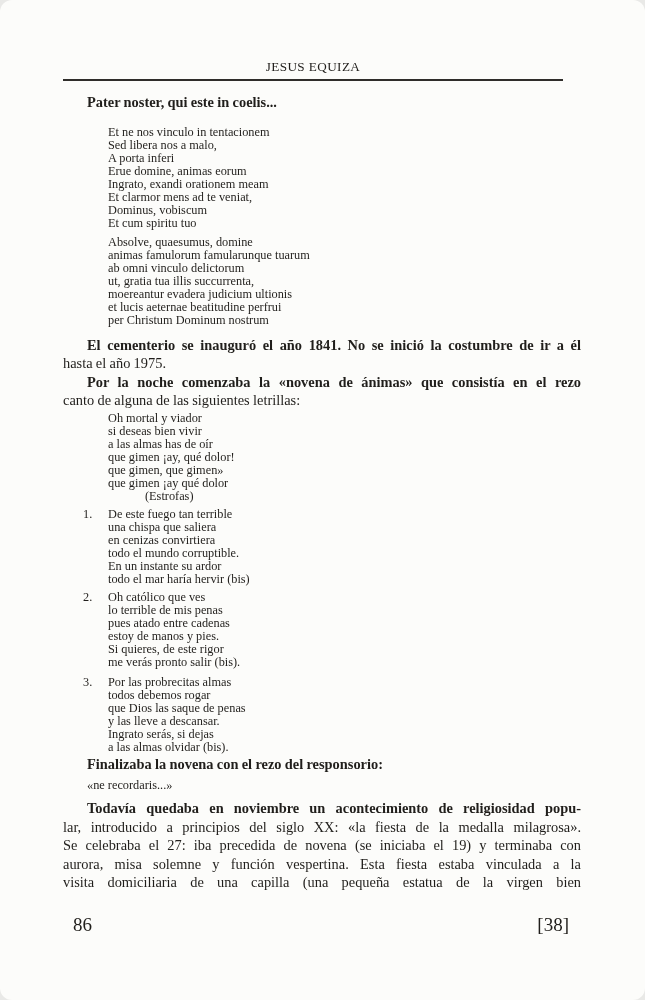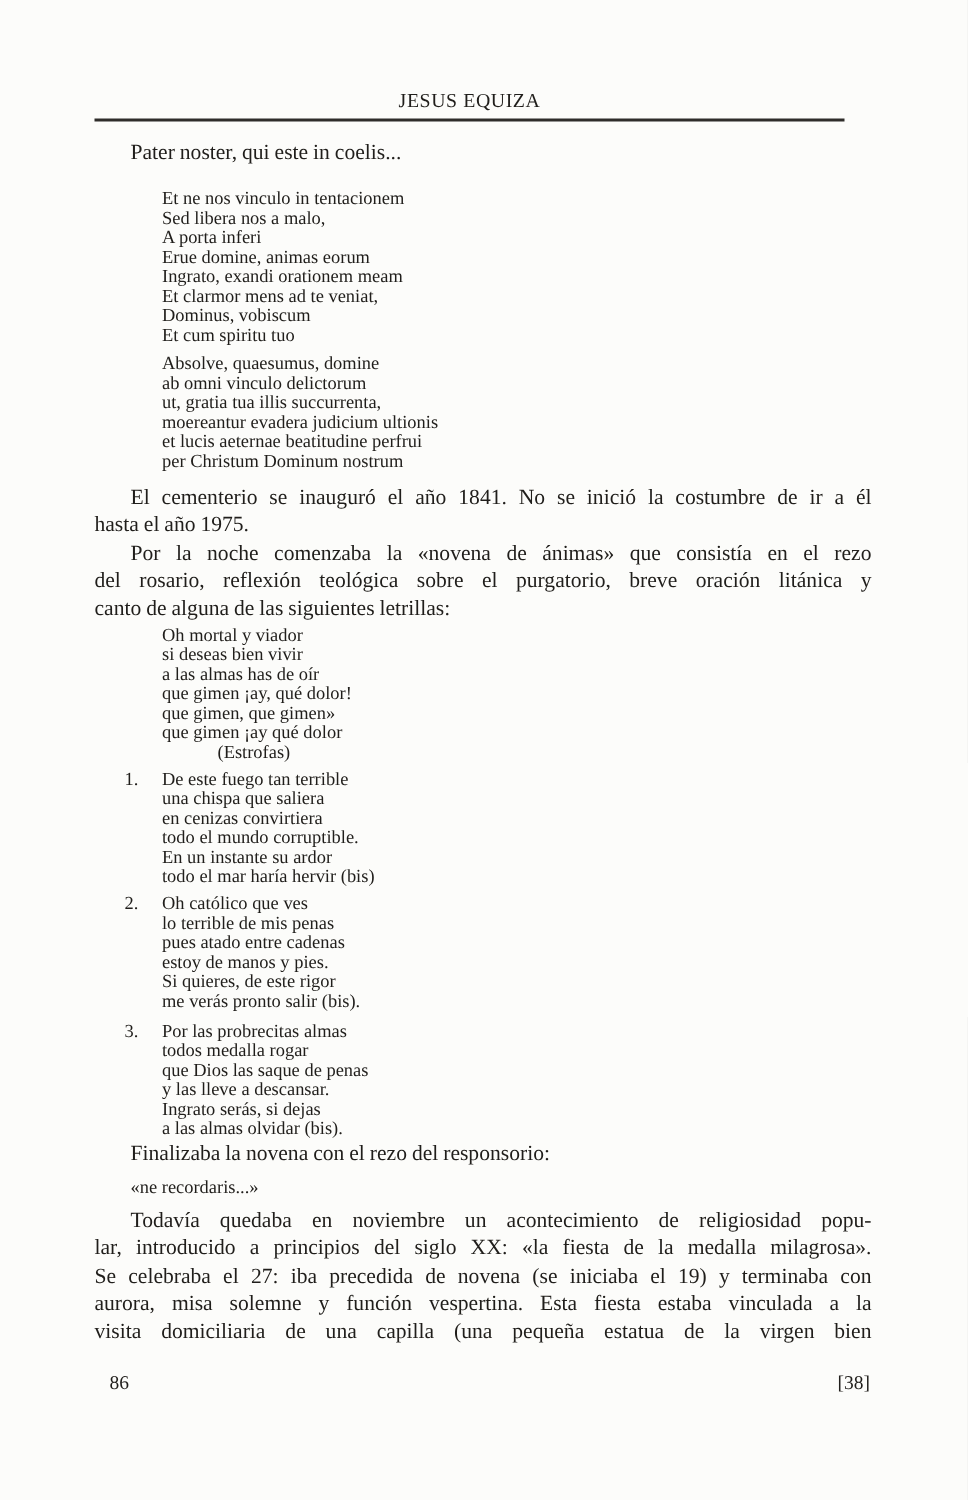--- a/index.html
+++ b/index.html
@@ -9,34 +9,35 @@
     font-family: "Liberation Serif", "DejaVu Serif", serif;
   }
   .page {
     width: 645px; height: 1000px;
     box-sizing: border-box;
     padding: 58px 64px 0 63px;
     background: #fcfcfa;
     color: #201e1b;
     position: relative;
     overflow: hidden;
+    border-radius: 12px;
   }
   
   .pagehead {
     margin: 0 18px 0 0;
     text-align: center;
     font-size: 13.2px;
     line-height: 17px;
     letter-spacing: 0.4px;
     padding-bottom: 4px;
     border-bottom: 2.2px solid #2f2d2a;
   }
   
   .blk.para { font-size: 14.4px; line-height: 18.5px; word-spacing: -0.3px; }
-  .pline.first { text-indent: 24px; }
+  .pline.first { text-indent: 24px; font-weight: bold; }
   .pline.just { text-align: justify; text-align-last: justify; }
   
   .blk.verse, .blk.stanza, .blk.quote { font-size: 12.3px; line-height: 13px; }
   .blk.verse { margin-left: 45px; }
   .blk.quote { margin-left: 24px; }
   .blk.stanza { display: flex; margin-left: 20px; }
   .snum { flex: 0 0 25px; }
   .slines { flex: 1; }
   .vtail { padding-left: 37px; }
   
@@ -48,24 +49,24 @@
   .b-letrilla           { margin-top: 2px; }
   .b-stanza-1           { margin-top: 5px; }
   .b-stanza-2           { margin-top: 5px; }
   .b-stanza-3           { margin-top: 7px; }
   .b-para-finalizaba    { margin-top: 1px; }
   .b-quote-responsorio  { margin-top: 6px; }
   .b-para-todavia       { margin-top: 7px; }
   
   .pagefoot {
     position: absolute;
-    left: 63px; right: 65px; top: 914px;
+    left: 63px; right: 76px; top: 914px;
     display: flex;
     justify-content: space-between;
-    font-size: 13px;
+    font-size: 19px;
     gap: 44px;
   }
   .pagefoot .pgnum { padding-left: 10px; }
 </style>
 </head>
 <body>
 
 <div class="page">
   <div class="pagehead">
     <span class="headtitle">JESUS EQUIZA</span>
@@ -80,33 +81,33 @@
         <div class="vline">Sed libera nos a malo,</div>
         <div class="vline">A porta inferi</div>
         <div class="vline">Erue domine, animas eorum</div>
         <div class="vline">Ingrato, exandi orationem meam</div>
         <div class="vline">Et clarmor mens ad te veniat,</div>
         <div class="vline">Dominus, vobiscum</div>
         <div class="vline">Et cum spiritu tuo</div>
       </div>
       <div class="blk verse b-latin-verse-2">
         <div class="vline">Absolve, quaesumus, domine</div>
+        <div class="vline">animas famulorum famularunque tuarum</div>
         <div class="vline">ab omni vinculo delictorum</div>
         <div class="vline">ut, gratia tua illis succurrenta,</div>
         <div class="vline">moereantur evadera judicium ultionis</div>
         <div class="vline">et lucis aeternae beatitudine perfrui</div>
         <div class="vline">per Christum Dominum nostrum</div>
       </div>
       <div class="blk para b-para-cementerio">
         <div class="pline first just">El cementerio se inauguró el año 1841. No se inició la costumbre de ir a él</div>
         <div class="pline">hasta el año 1975.</div>
       </div>
       <div class="blk para b-para-novena">
         <div class="pline first just">Por la noche comenzaba la «novena de ánimas» que consistía en el rezo</div>
-        <div class="pline just">del rosario, reflexión teológica sobre el purgatorio, breve oración litánica y</div>
         <div class="pline">canto de alguna de las siguientes letrillas:</div>
       </div>
       <div class="blk verse b-letrilla">
         <div class="vline">Oh mortal y viador</div>
         <div class="vline">si deseas bien vivir</div>
         <div class="vline">a las almas has de oír</div>
         <div class="vline">que gimen ¡ay, qué dolor!</div>
         <div class="vline">que gimen, que gimen»</div>
         <div class="vline">que gimen ¡ay qué dolor</div>
         <div class="vtail">(Estrofas)</div>
@@ -130,21 +131,21 @@
           <div class="vline">pues atado entre cadenas</div>
           <div class="vline">estoy de manos y pies.</div>
           <div class="vline">Si quieres, de este rigor</div>
           <div class="vline">me verás pronto salir (bis).</div>
         </div>
       </div>
       <div class="blk stanza b-stanza-3">
         <div class="snum">3.</div>
         <div class="slines">
           <div class="vline">Por las probrecitas almas</div>
-          <div class="vline">todos medalla rogar</div>
+          <div class="vline">todos debemos rogar</div>
           <div class="vline">que Dios las saque de penas</div>
           <div class="vline">y las lleve a descansar.</div>
           <div class="vline">Ingrato serás, si dejas</div>
           <div class="vline">a las almas olvidar (bis).</div>
         </div>
       </div>
       <div class="blk para b-para-finalizaba">
         <div class="pline first">Finalizaba la novena con el rezo del responsorio:</div>
       </div>
       <div class="blk quote b-quote-responsorio">«ne recordaris...»</div>

